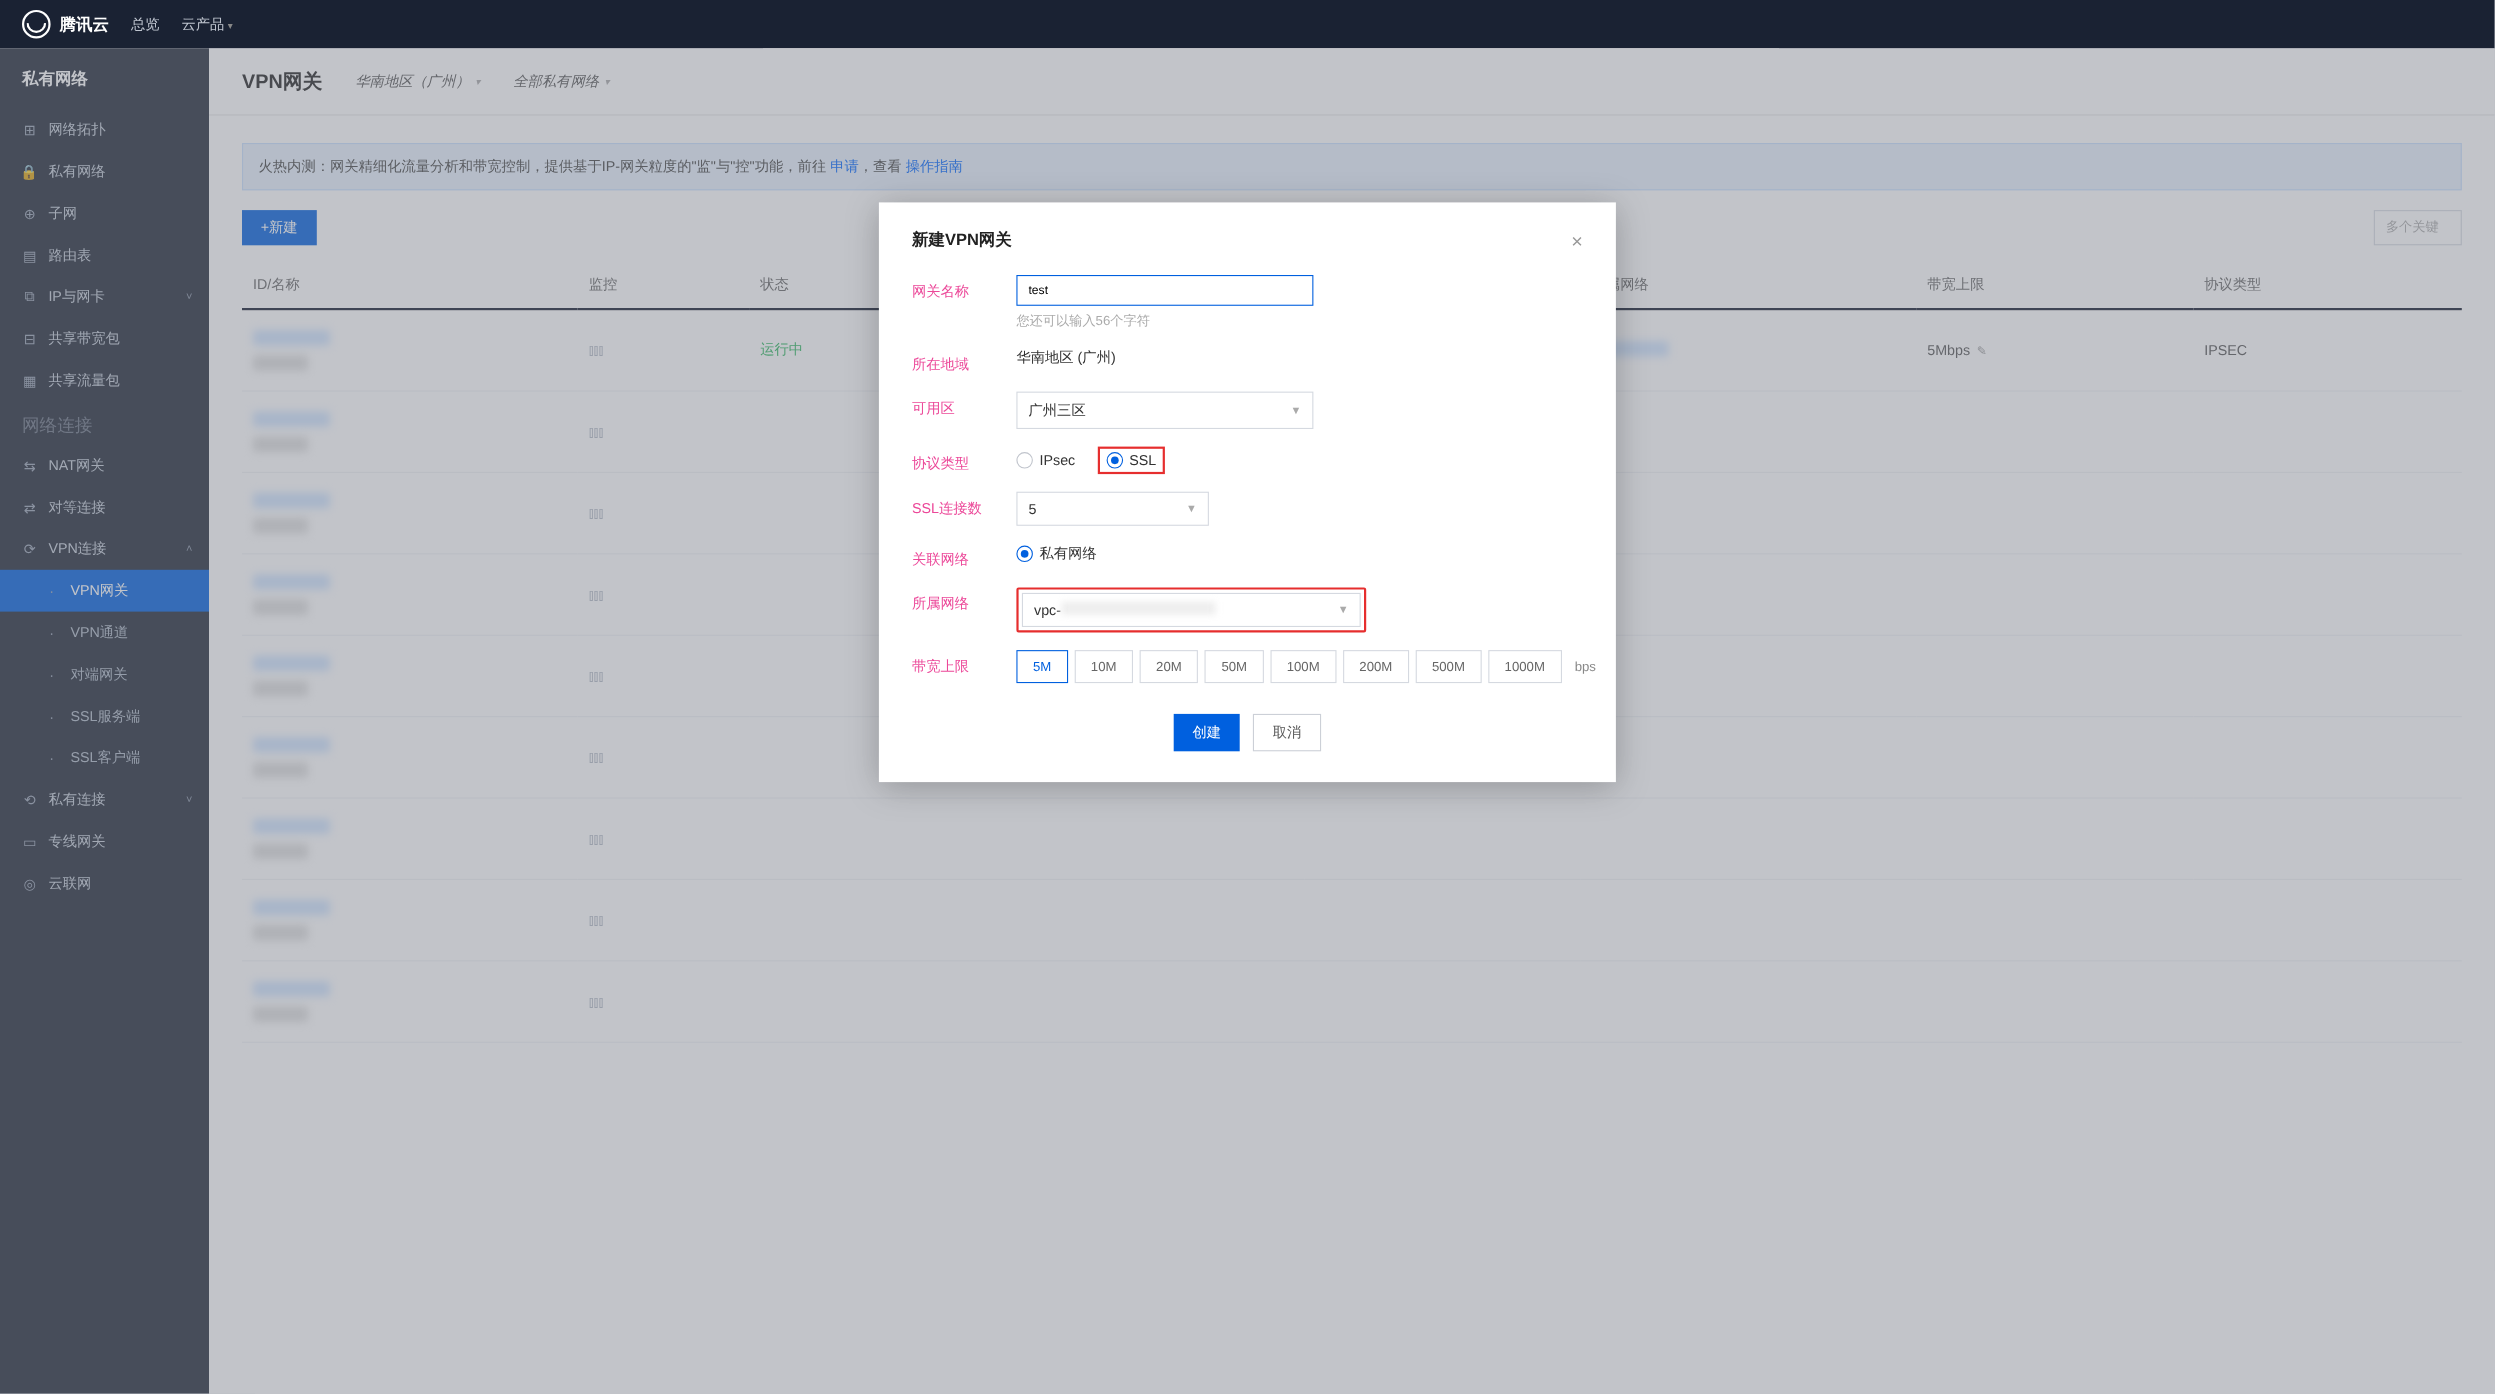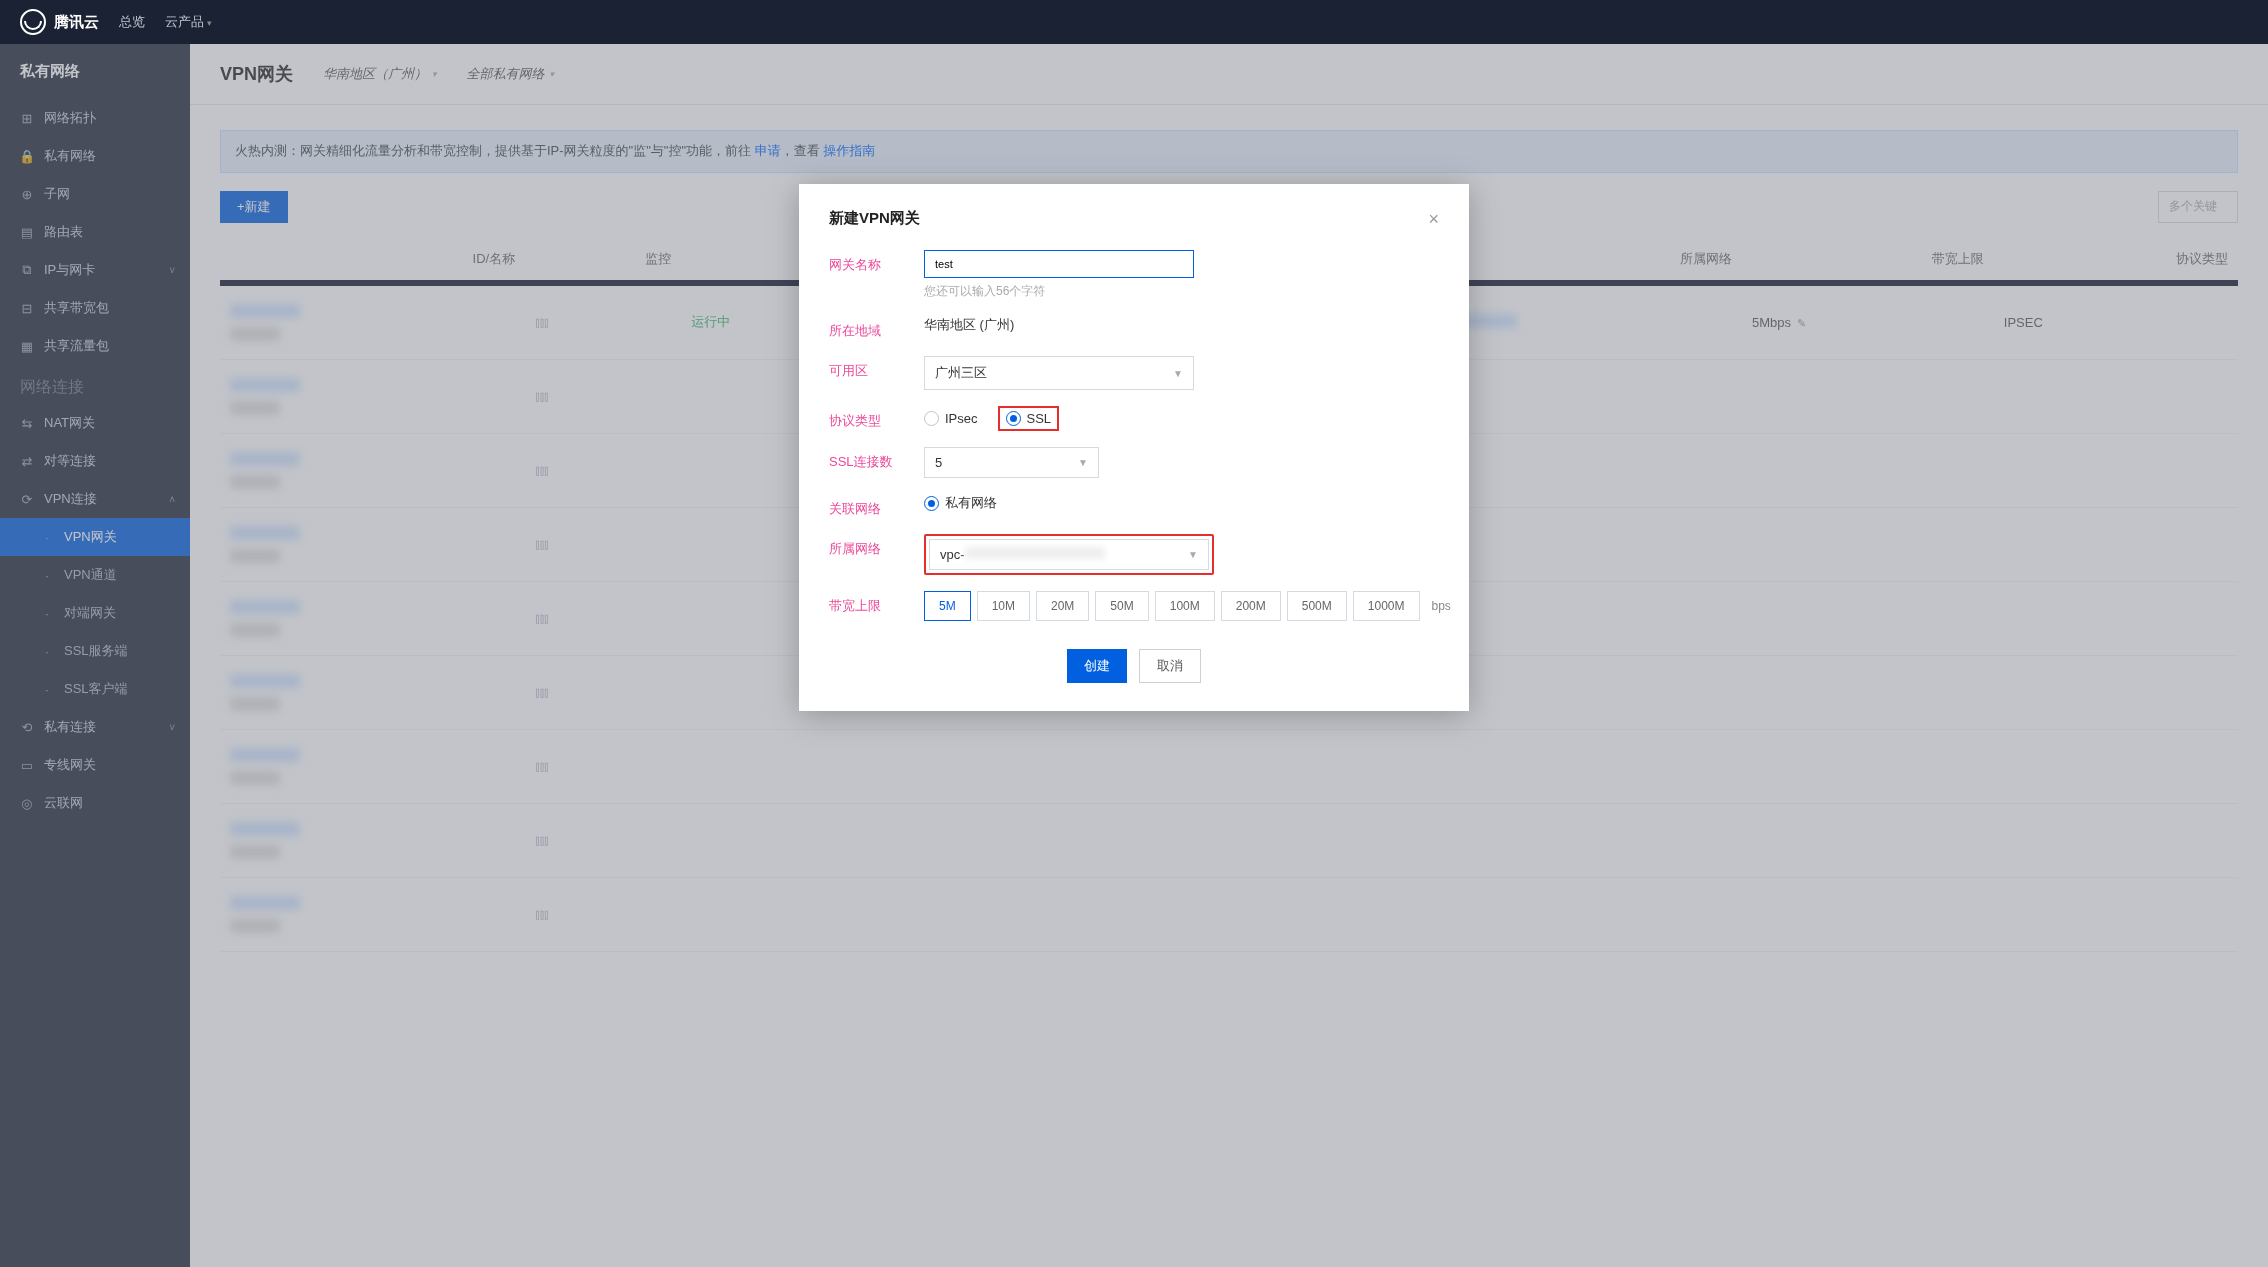--- a/index.html
+++ b/index.html
@@ -27,21 +27,21 @@
     .dd-sel::after { content:"▾"; font-size:9px; color:#aaa; }
     .content { padding:25px 30px; }
     .info-banner { background:#e7f1fd; border:1px solid #c8e0ff; color:#444; font-size:13px; padding:10px 14px; margin-bottom:18px; line-height:1.6; }
     .info-banner a { color:#0066ff; text-decoration:none; }
     .toolbar { display:flex; justify-content:space-between; margin-bottom:15px; }
     .btn { padding:7px 17px; font-size:13px; cursor:pointer; border:none; }
     .btn.primary { background:#0060df; color:#fff; }
     .btn.default { background:#fff; color:#555; border:1px solid #ccd0d7; }
     .search-box { border:1px solid #d5d9e0; padding:6px 10px; font-size:12px; color:#aaa; min-width:80px; }
     table.tbl { width:100%; border-collapse:collapse; font-size:13px; }
-    table.tbl th { text-align:right; font-weight:500; color:#666; padding:12px 10px; border-bottom:6px solid #0f172a; }
+    table.tbl th { text-align:left; font-weight:500; color:#666; padding:12px 10px; border-bottom:2px solid #0f172a; }
     table.tbl td { padding:18px 10px; border-bottom:1px solid #f0f2f5; color:#555; vertical-align:middle; }
     .blur-cell { filter: blur(4px); background:#cfe4ff; height:14px; width:70px; display:inline-block; border-radius:2px; }
     .blur-cell.sm { width:50px; background:#ddd; margin-top:6px; display:block; }
     .status-run { color:#2fb760; }
     .mon-icon { color:#b5bcc7; font-size:14px; }
     .edit-icon { color:#999; font-size:11px; margin-left:6px; cursor:pointer; }
     .th-filter { color:#0060df; margin-left:4px; font-size:11px; }
 
     .overlay { position:fixed; inset:44px 0 0 0; background:rgba(120,125,135,0.45); display:flex; align-items:flex-start; justify-content:center; }
     .dialog { background:#fff; width:670px; margin-top:140px; box-shadow:0 4px 30px rgba(0,0,0,0.25); padding:25px 30px 28px; }
@@ -56,21 +56,21 @@
     .sel { width:270px; border:1px solid #d5d9e0; padding:7px 10px; font-size:13px; background:#fff; display:flex; justify-content:space-between; align-items:center; cursor:pointer; }
     .sel.sm { width:175px; }
     .sel .car { color:#aaa; font-size:10px; }
     .radio-grp { display:flex; gap:20px; align-items:center; }
     .radio-opt { display:flex; align-items:center; gap:6px; cursor:pointer; }
     .radio-dot { width:15px; height:15px; border:1px solid #c0c4cc; border-radius:50%; display:inline-flex; align-items:center; justify-content:center; }
     .radio-dot.on { border-color:#0060df; }
     .radio-dot.on::after { content:""; width:7px; height:7px; background:#0060df; border-radius:50%; }
     .hl-red { border:2px solid #e62e2e; padding:3px 6px; display:inline-flex; }
     .hl-red.wide { padding:0; border-radius:2px; }
-    .hl-red.wide .sel { width:280px; border:1px solid #d5d9e0; margin:3px; }
+    .hl-red.wide .sel { width:308px; border:1px solid #d5d9e0; margin:3px; }
     .vpc-val { filter:blur(3px); background:#eee; height:12px; width:140px; display:inline-block; }
     .bw-grid { display:flex; gap:6px; align-items:center; }
     .bw-cell { border:1px solid #d5d9e0; padding:7px 14px; font-size:12px; color:#666; cursor:pointer; min-width:45px; text-align:center; }
     .bw-cell.on { border-color:#0060df; color:#0060df; }
     .bw-unit { font-size:12px; color:#888; margin-left:6px; }
     .dlg-actions { display:flex; justify-content:center; gap:12px; margin-top:28px; }
   </style>
 </head>
 <body>
 

